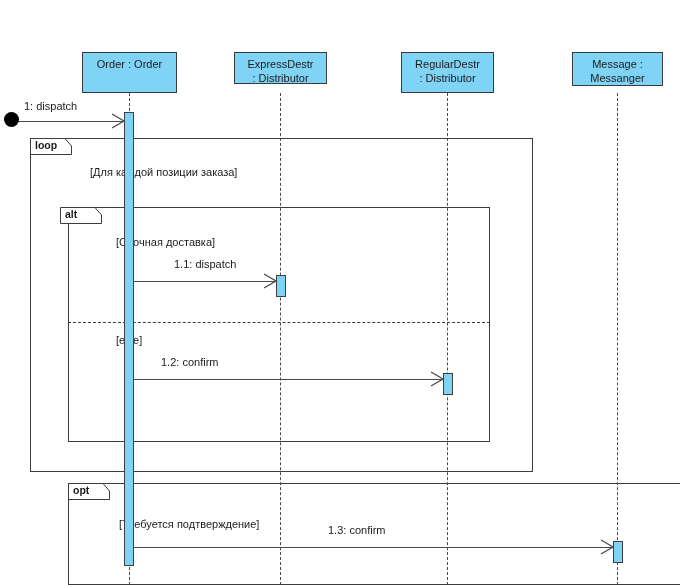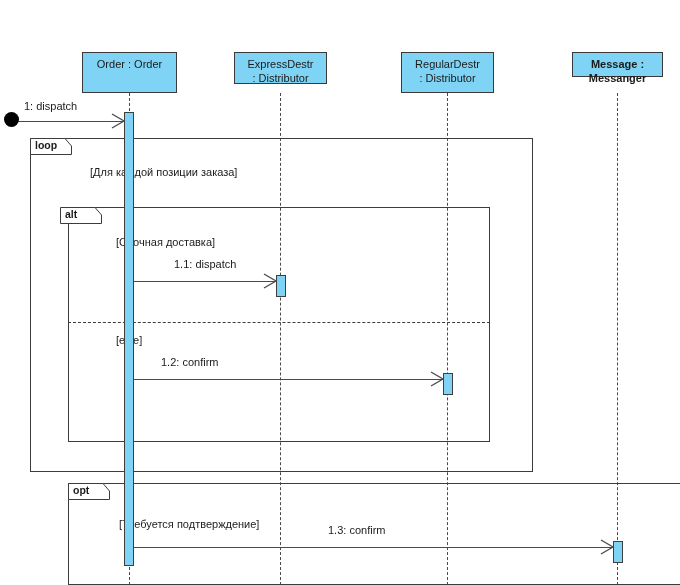--- a/index.html
+++ b/index.html
@@ -140,21 +140,21 @@
       <div class="lifeline-head" style="left: 234px; top: 52px; width: 93px; height: 32px;">
         <span class="ln">ExpressDestr</span>
         <span class="ln">: Distributor</span>
       </div>
       <div class="lifeline-stem" style="left: 280px; top: 93px; height: 492px;"></div>
       <div class="lifeline-head" style="left: 401px; top: 52px; width: 93px; height: 41px;">
         <span class="ln">RegularDestr</span>
         <span class="ln">: Distributor</span>
       </div>
       <div class="lifeline-stem" style="left: 447px; top: 93px; height: 492px;"></div>
-      <div class="lifeline-head" style="left: 572px; top: 52px; width: 91px; height: 25px; font-weight: bold;">
+      <div class="lifeline-head" style="left: 572px; top: 52px; width: 91px; height: 34px;">
         <span class="ln">Message :</span>
         <span class="ln">Messanger</span>
       </div>
       <div class="lifeline-stem" style="left: 617px; top: 93px; height: 492px;"></div>
     </div>
   <div id="layer-fragments">
       <div class="fragment" style="left: 30px; top: 138px; width: 503px; height: 334px;"></div>
       <div class="fragment-label" style="left: 30px; top: 138px;">
         <svg width="42" height="17" viewBox="0 0 42 17">
           <path d="M0.5,0.5 L35,0.5 L41.5,8 L41.5,16.5 L0.5,16.5 Z" fill="#ffffff" stroke="#3c3c3c" stroke-width="1"></path>

